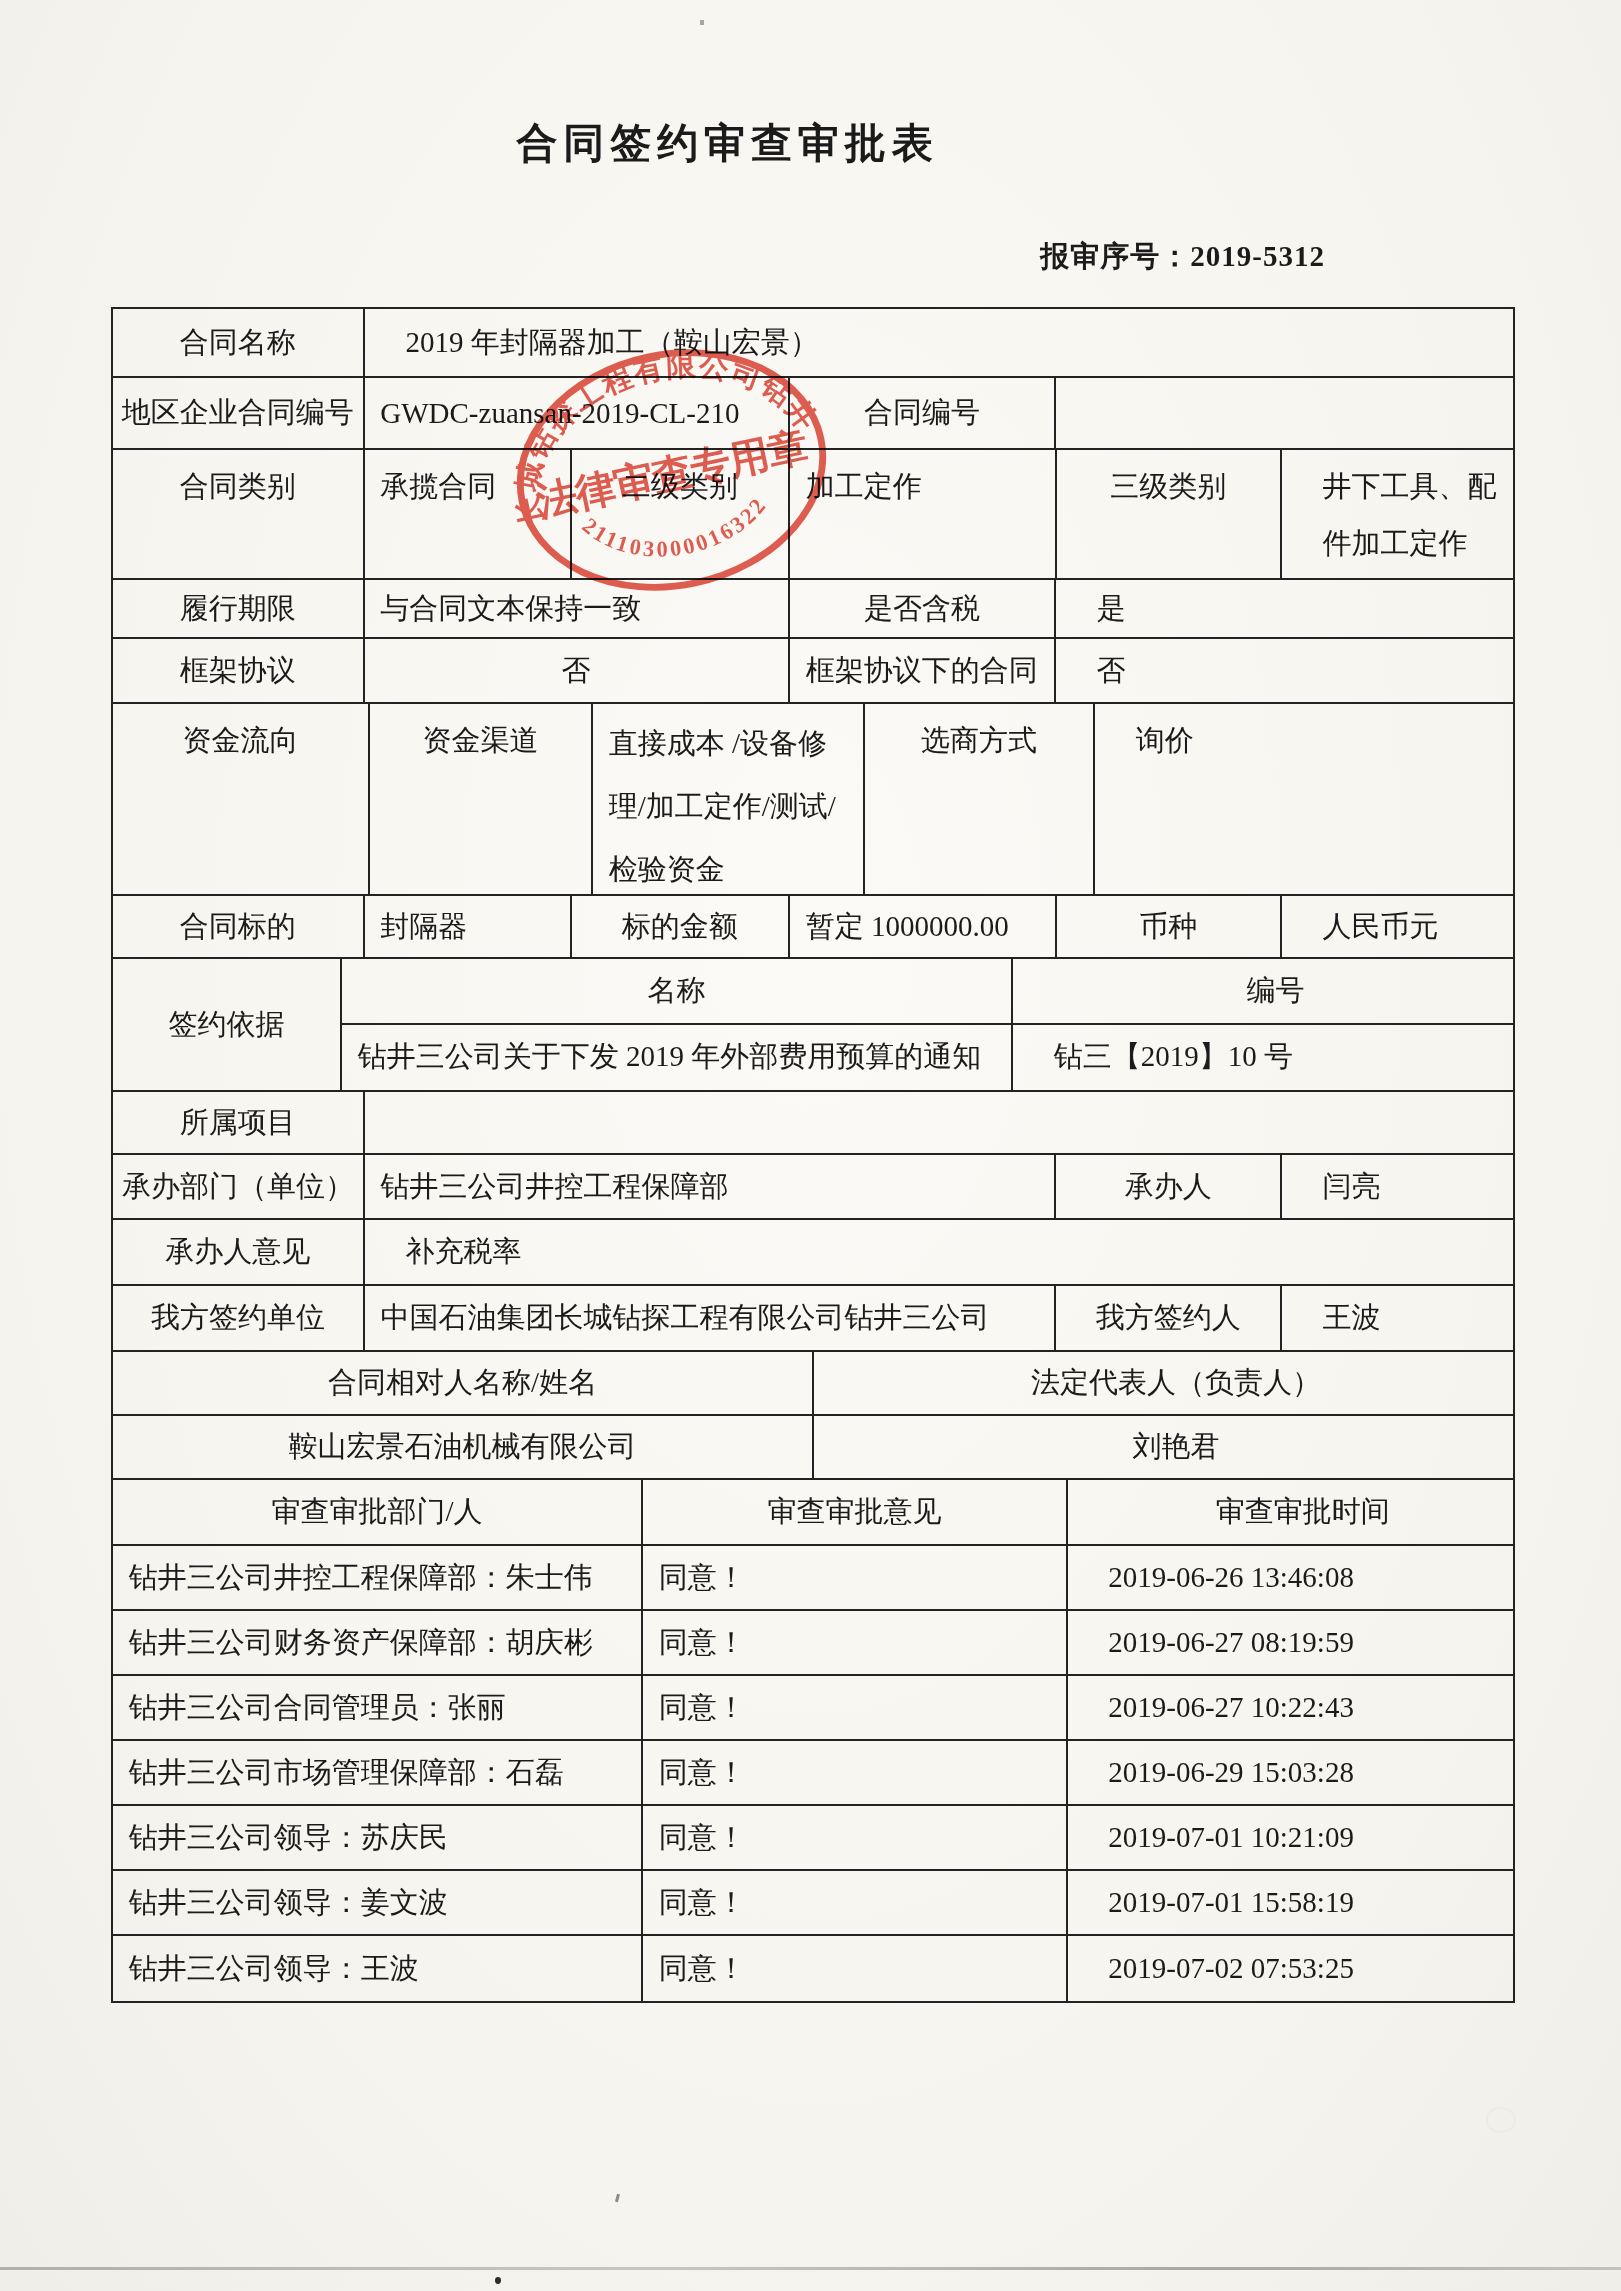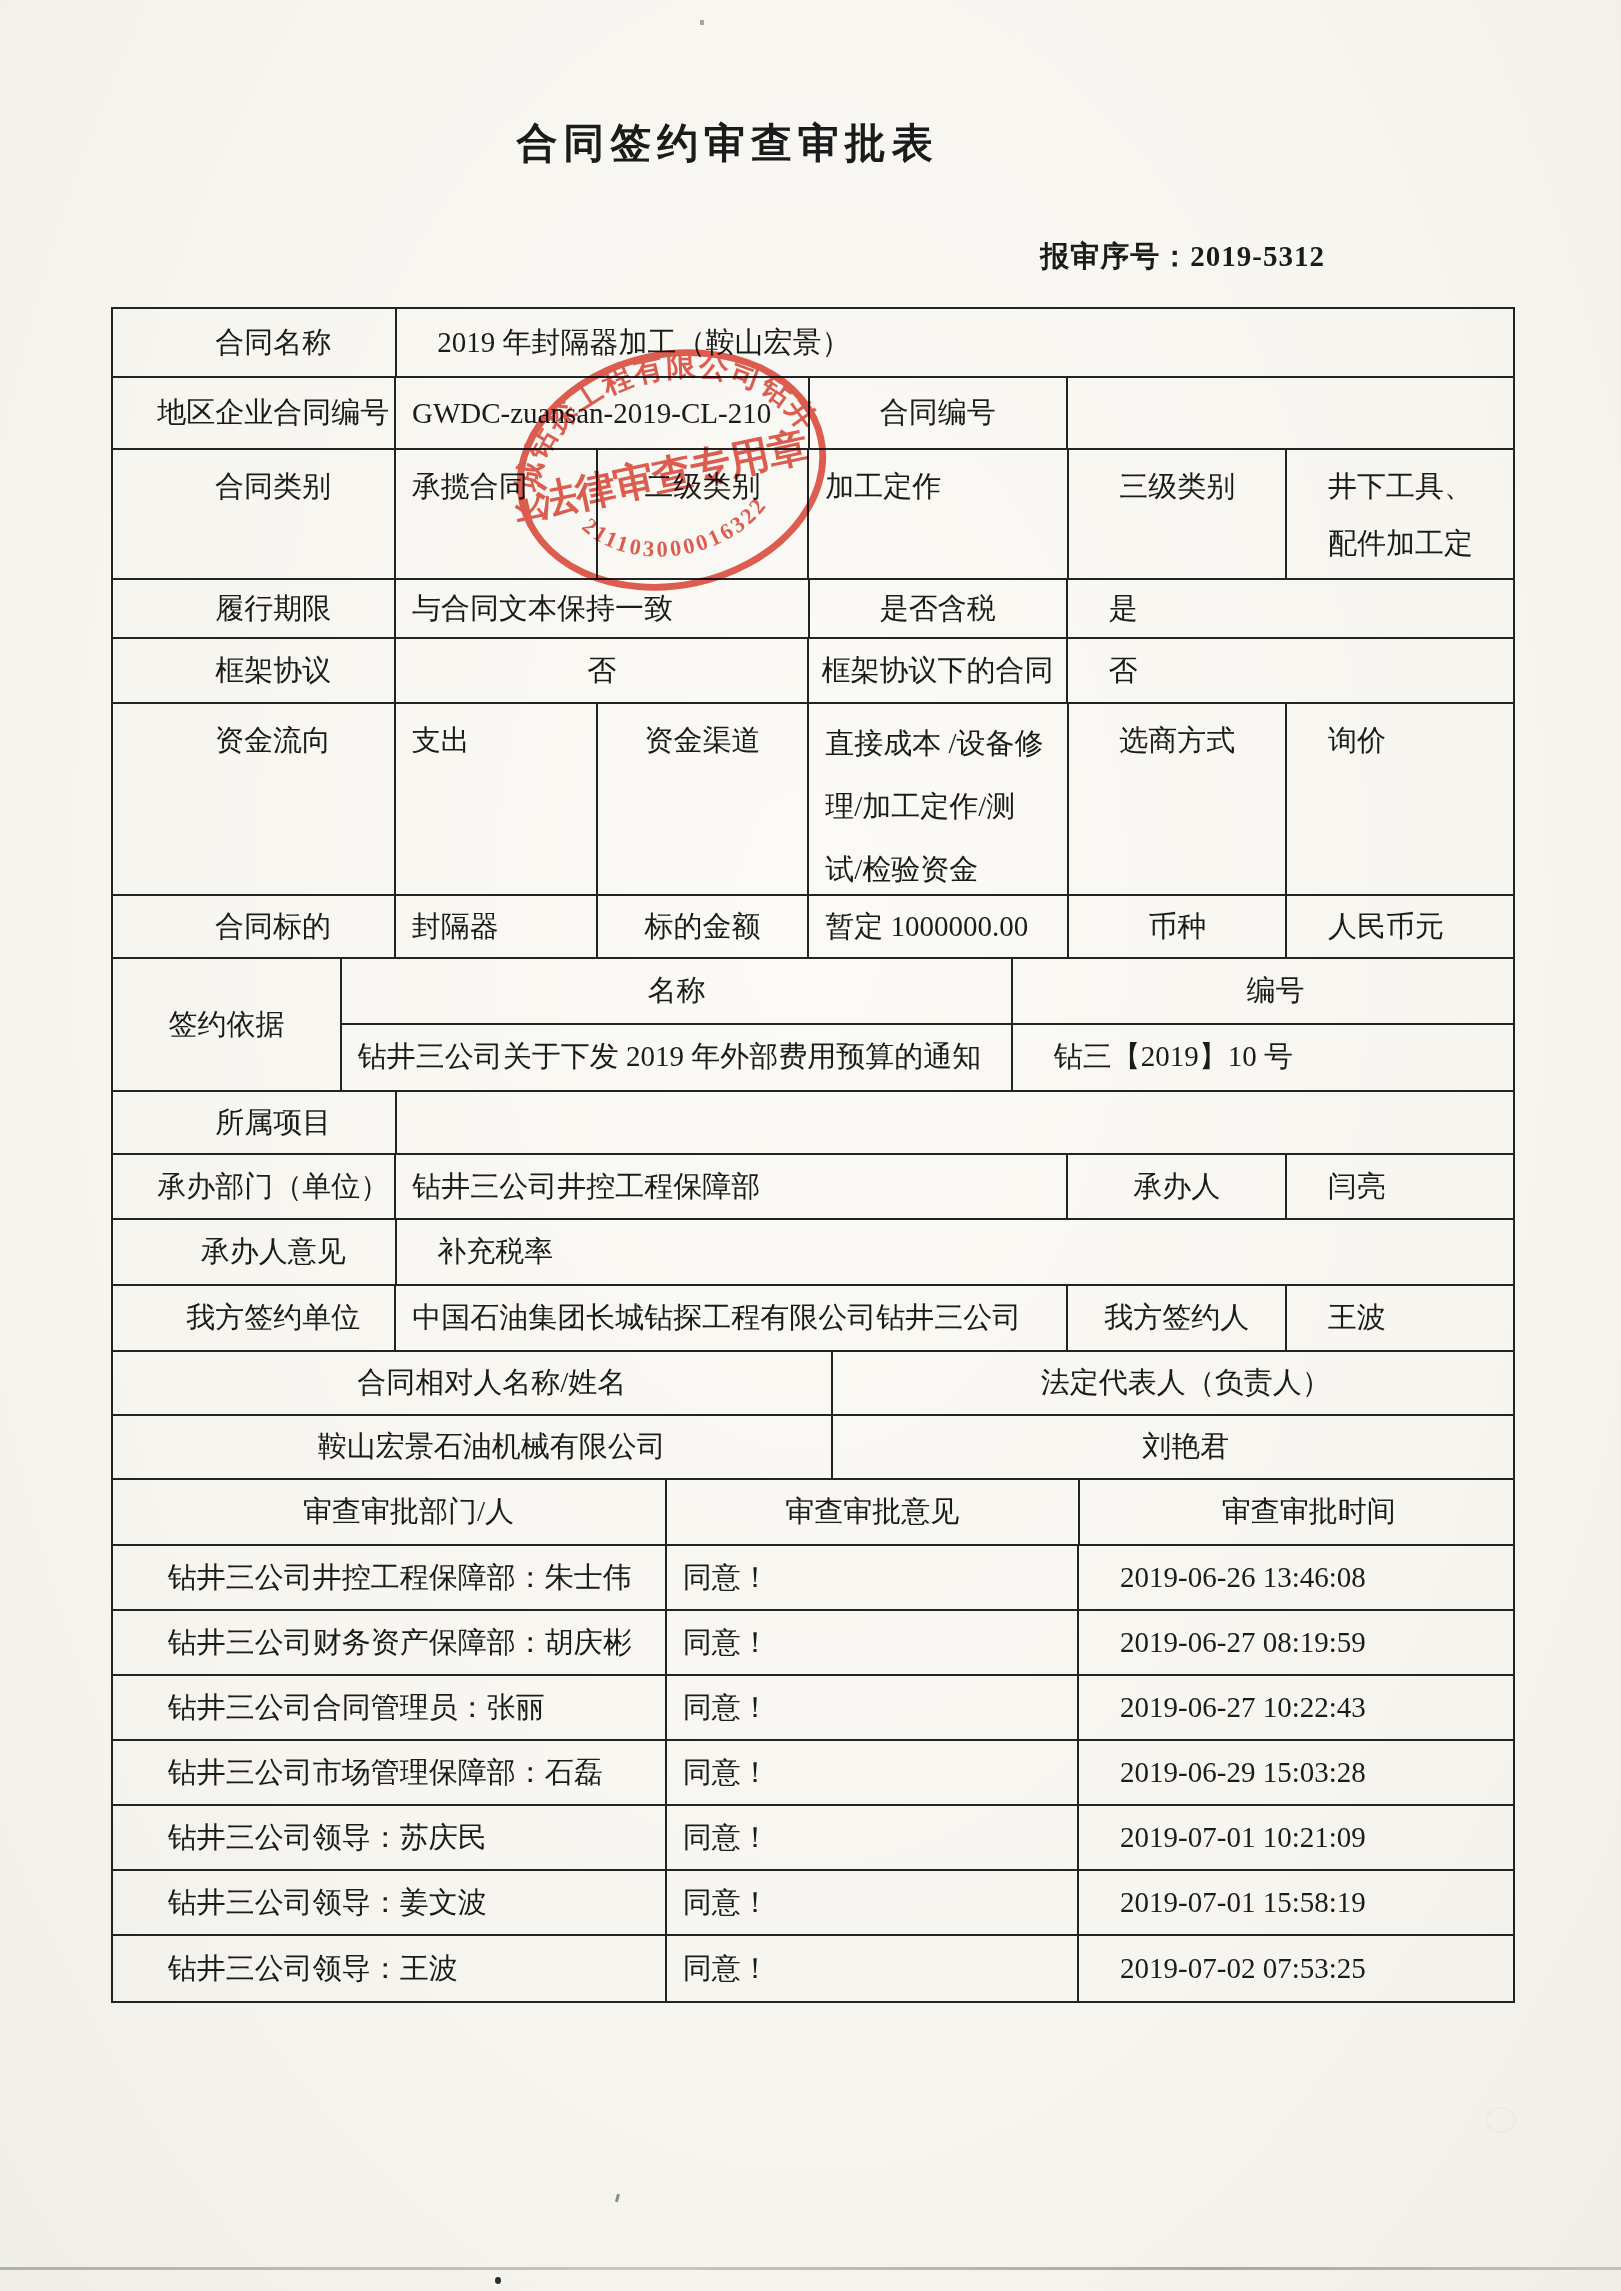--- a/index.html
+++ b/index.html
@@ -22,21 +22,21 @@
   .serial{
     position:absolute;top:237px;right:296px;
     font-size:29px;font-weight:600;letter-spacing:1px;
   }
   .tbl{
     position:absolute;top:307px;left:111px;width:1404px;
     border:2px solid #232323;
     font-size:29px;
     box-sizing:border-box;
   }
-  .row{display:flex;border-bottom:2px solid #232323;box-sizing:border-box;padding-left:39px;}
+  .row{display:flex;border-bottom:2px solid #232323;box-sizing:border-box;}
   .row:last-child{border-bottom:none;}
   .cell{
     box-sizing:border-box;border-right:2px solid #232323;
     display:flex;align-items:center;
     padding:0 15.7px;overflow:hidden;
   }
   .cell:last-child{border-right:none;margin-left:25px;}
   .lbl{justify-content:center;text-align:center;padding:0 3.9px;}
   .top{align-items:flex-start;padding-top:7.8px;line-height:57px;}
   .wrap2{line-height:57px;}
@@ -113,21 +113,20 @@
 
     <div class="row h66">
       <div class="cell c1 lbl">框架协议</div>
       <div class="cell c23 lbl">否</div>
       <div class="cell c4 lbl">框架协议下的合同</div>
       <div class="cell c56">否</div>
     </div>
 
     <div class="row h196">
       <div class="cell c1 lbl top">资金流向</div>
-      <div class="cell c2 top">支出</div>
       <div class="cell c3 lbl top">资金渠道</div>
       <div class="cell c4 wrap3">直接成本 /设备修理/加工定作/测试/检验资金</div>
       <div class="cell c5 lbl top">选商方式</div>
       <div class="cell c6 top">询价</div>
     </div>
 
     <div class="row h64">
       <div class="cell c1 lbl">合同标的</div>
       <div class="cell c2">封隔器</div>
       <div class="cell c3 lbl">标的金额</div>

